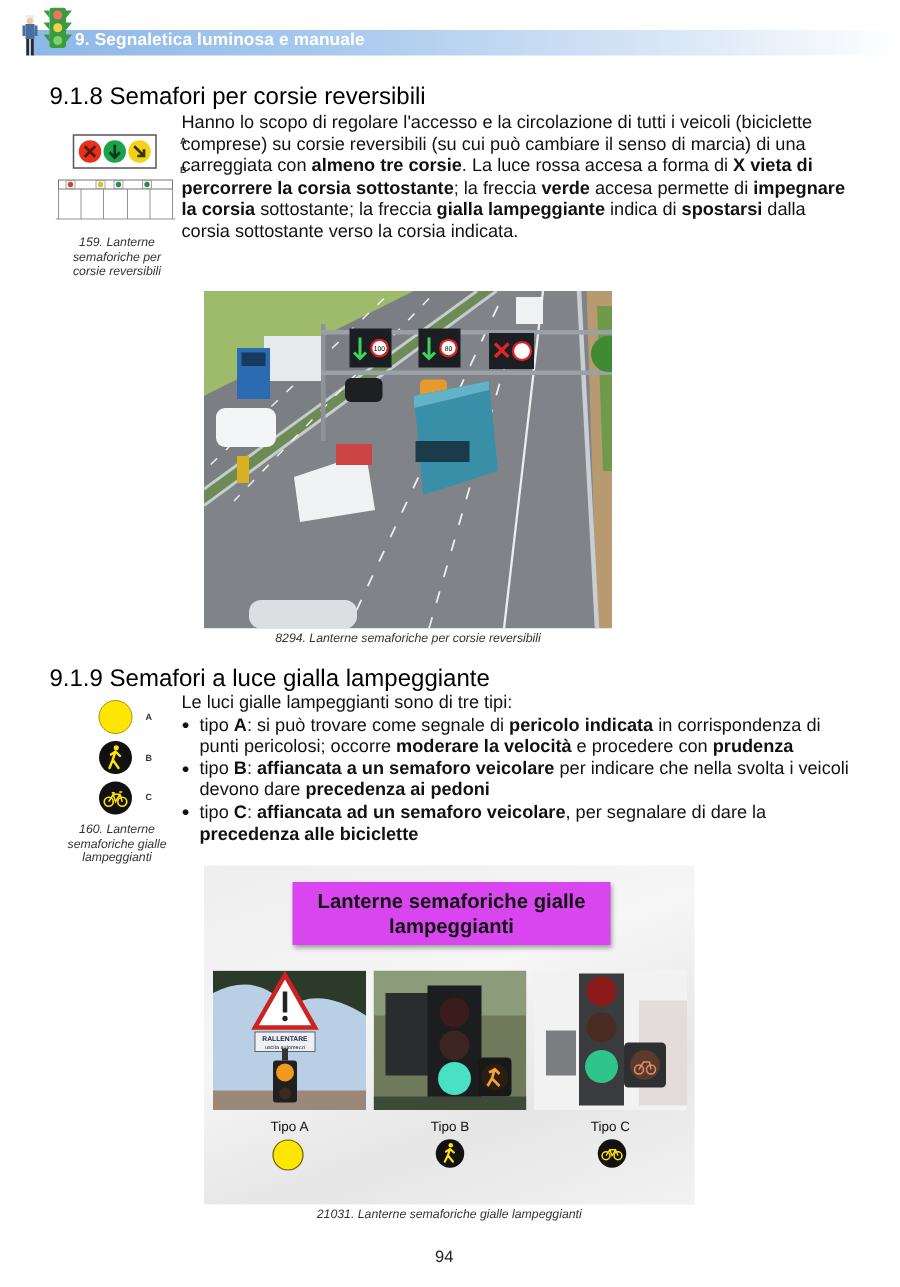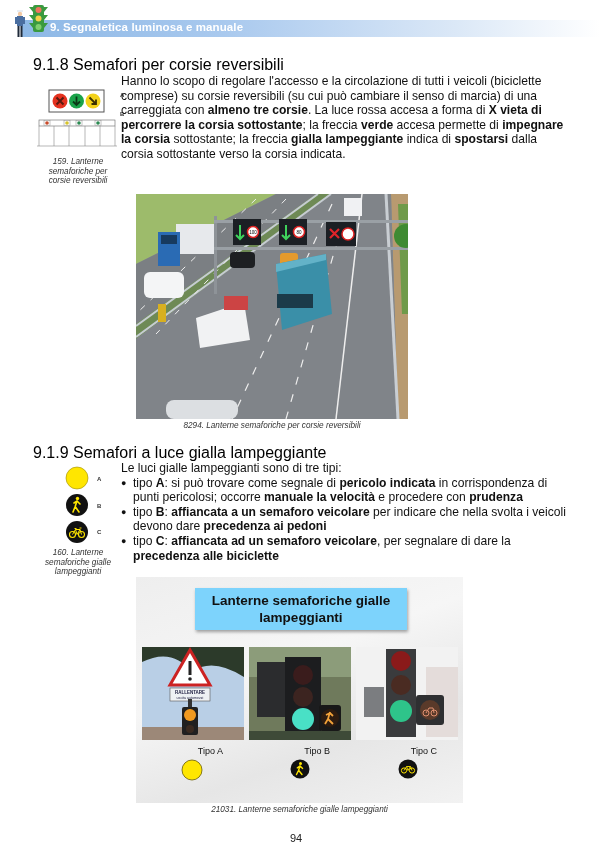--- a/index.html
+++ b/index.html
@@ -20,23 +20,23 @@
   .caption { position: absolute; font-size: 8.2px; font-style: italic; color: #333; text-align: center; line-height: 9.5px; }
   .abc { position: absolute; font-size: 6px; color: #333; font-weight: bold; }
 
   ul.bullets { list-style: none; }
   ul.bullets li { position: relative; padding-left: 12px; }
   ul.bullets li::before { content: "\25CF"; position: absolute; left: 0; top: 0; font-size: 9px; }
 
   .photo { position: absolute; overflow: hidden; }
   .slide { position: absolute; left: 136px; top: 577px; width: 327px; height: 226px;
     background: linear-gradient(160deg, #eeeeee 0%, #f6f6f6 40%, #e6e6e6 70%, #f2f2f2 100%); }
-  .slide-title { position: absolute; left: 195px; top: 588px; width: 212px; height: 42px; background: #7dd3fc;
+  .slide-title { position: absolute; left: 195px; top: 588px; width: 212px; height: 42px; background: #d946ef;
     box-shadow: 1px 2px 3px rgba(0,0,0,0.35); text-align: center; font-weight: bold; font-size: 13.5px; line-height: 17px; padding-top: 4px; color: #111; }
-  .tipo { position: absolute; font-size: 9px; color: #111; text-align: right; width: 60px; }
+  .tipo { position: absolute; font-size: 9px; color: #111; text-align: center; width: 60px; }
   .page-num { position: absolute; left: 290px; top: 832px; font-size: 11px; color: #222; }
 </style>
 </head>
 <body>
 
 <div class="header">
   <div class="header-band"></div>
   <svg class="policeman" viewBox="0 0 12 28">
     <rect x="3" y="0" width="6" height="2" fill="#e8eef5"></rect>
     <circle cx="6" cy="4" r="2.2" fill="#f1c9a5"></circle>
@@ -174,21 +174,21 @@
   </svg>
   <span class="abc" style="left:97px; top:476px;">A</span>
   <span class="abc" style="left:97px; top:503px;">B</span>
   <span class="abc" style="left:97px; top:529px;">C</span>
   <div class="caption" style="left:38px; top:548px; width:80px;">160. Lanterne semaforiche gialle lampeggianti</div>
 </div>
 
 <div class="p" style="left:121px; top:461px; width:446px;">
   <div>Le luci gialle lampeggianti sono di tre tipi:</div>
   <ul class="bullets">
-    <li><span>tipo </span><b>A</b><span>: si può trovare come segnale di </span><b>pericolo indicata</b><span> in corrispondenza di punti pericolosi; occorre </span><b>manuale la velocità</b><span> e procedere con </span><b>prudenza</b></li>
+    <li><span>tipo </span><b>A</b><span>: si può trovare come segnale di </span><b>pericolo indicata</b><span> in corrispondenza di punti pericolosi; occorre </span><b>moderare la velocità</b><span> e procedere con </span><b>prudenza</b></li>
     <li><span>tipo </span><b>B</b><span>: </span><b>affiancata a un semaforo veicolare</b><span> per indicare che nella svolta i veicoli devono dare </span><b>precedenza ai pedoni</b></li>
     <li><span>tipo </span><b>C</b><span>: </span><b>affiancata ad un semaforo veicolare</b><span>, per segnalare di dare la </span><b>precedenza alle biciclette</b></li>
   </ul>
 </div>
 
 <div class="slide"></div>
 <div class="slide-title">Lanterne semaforiche gialle lampeggianti</div>
 
 <div class="photo" style="left:142px; top:647px; width:102px; height:93px;">
   <svg width="102" height="93" viewBox="0 0 102 93">

